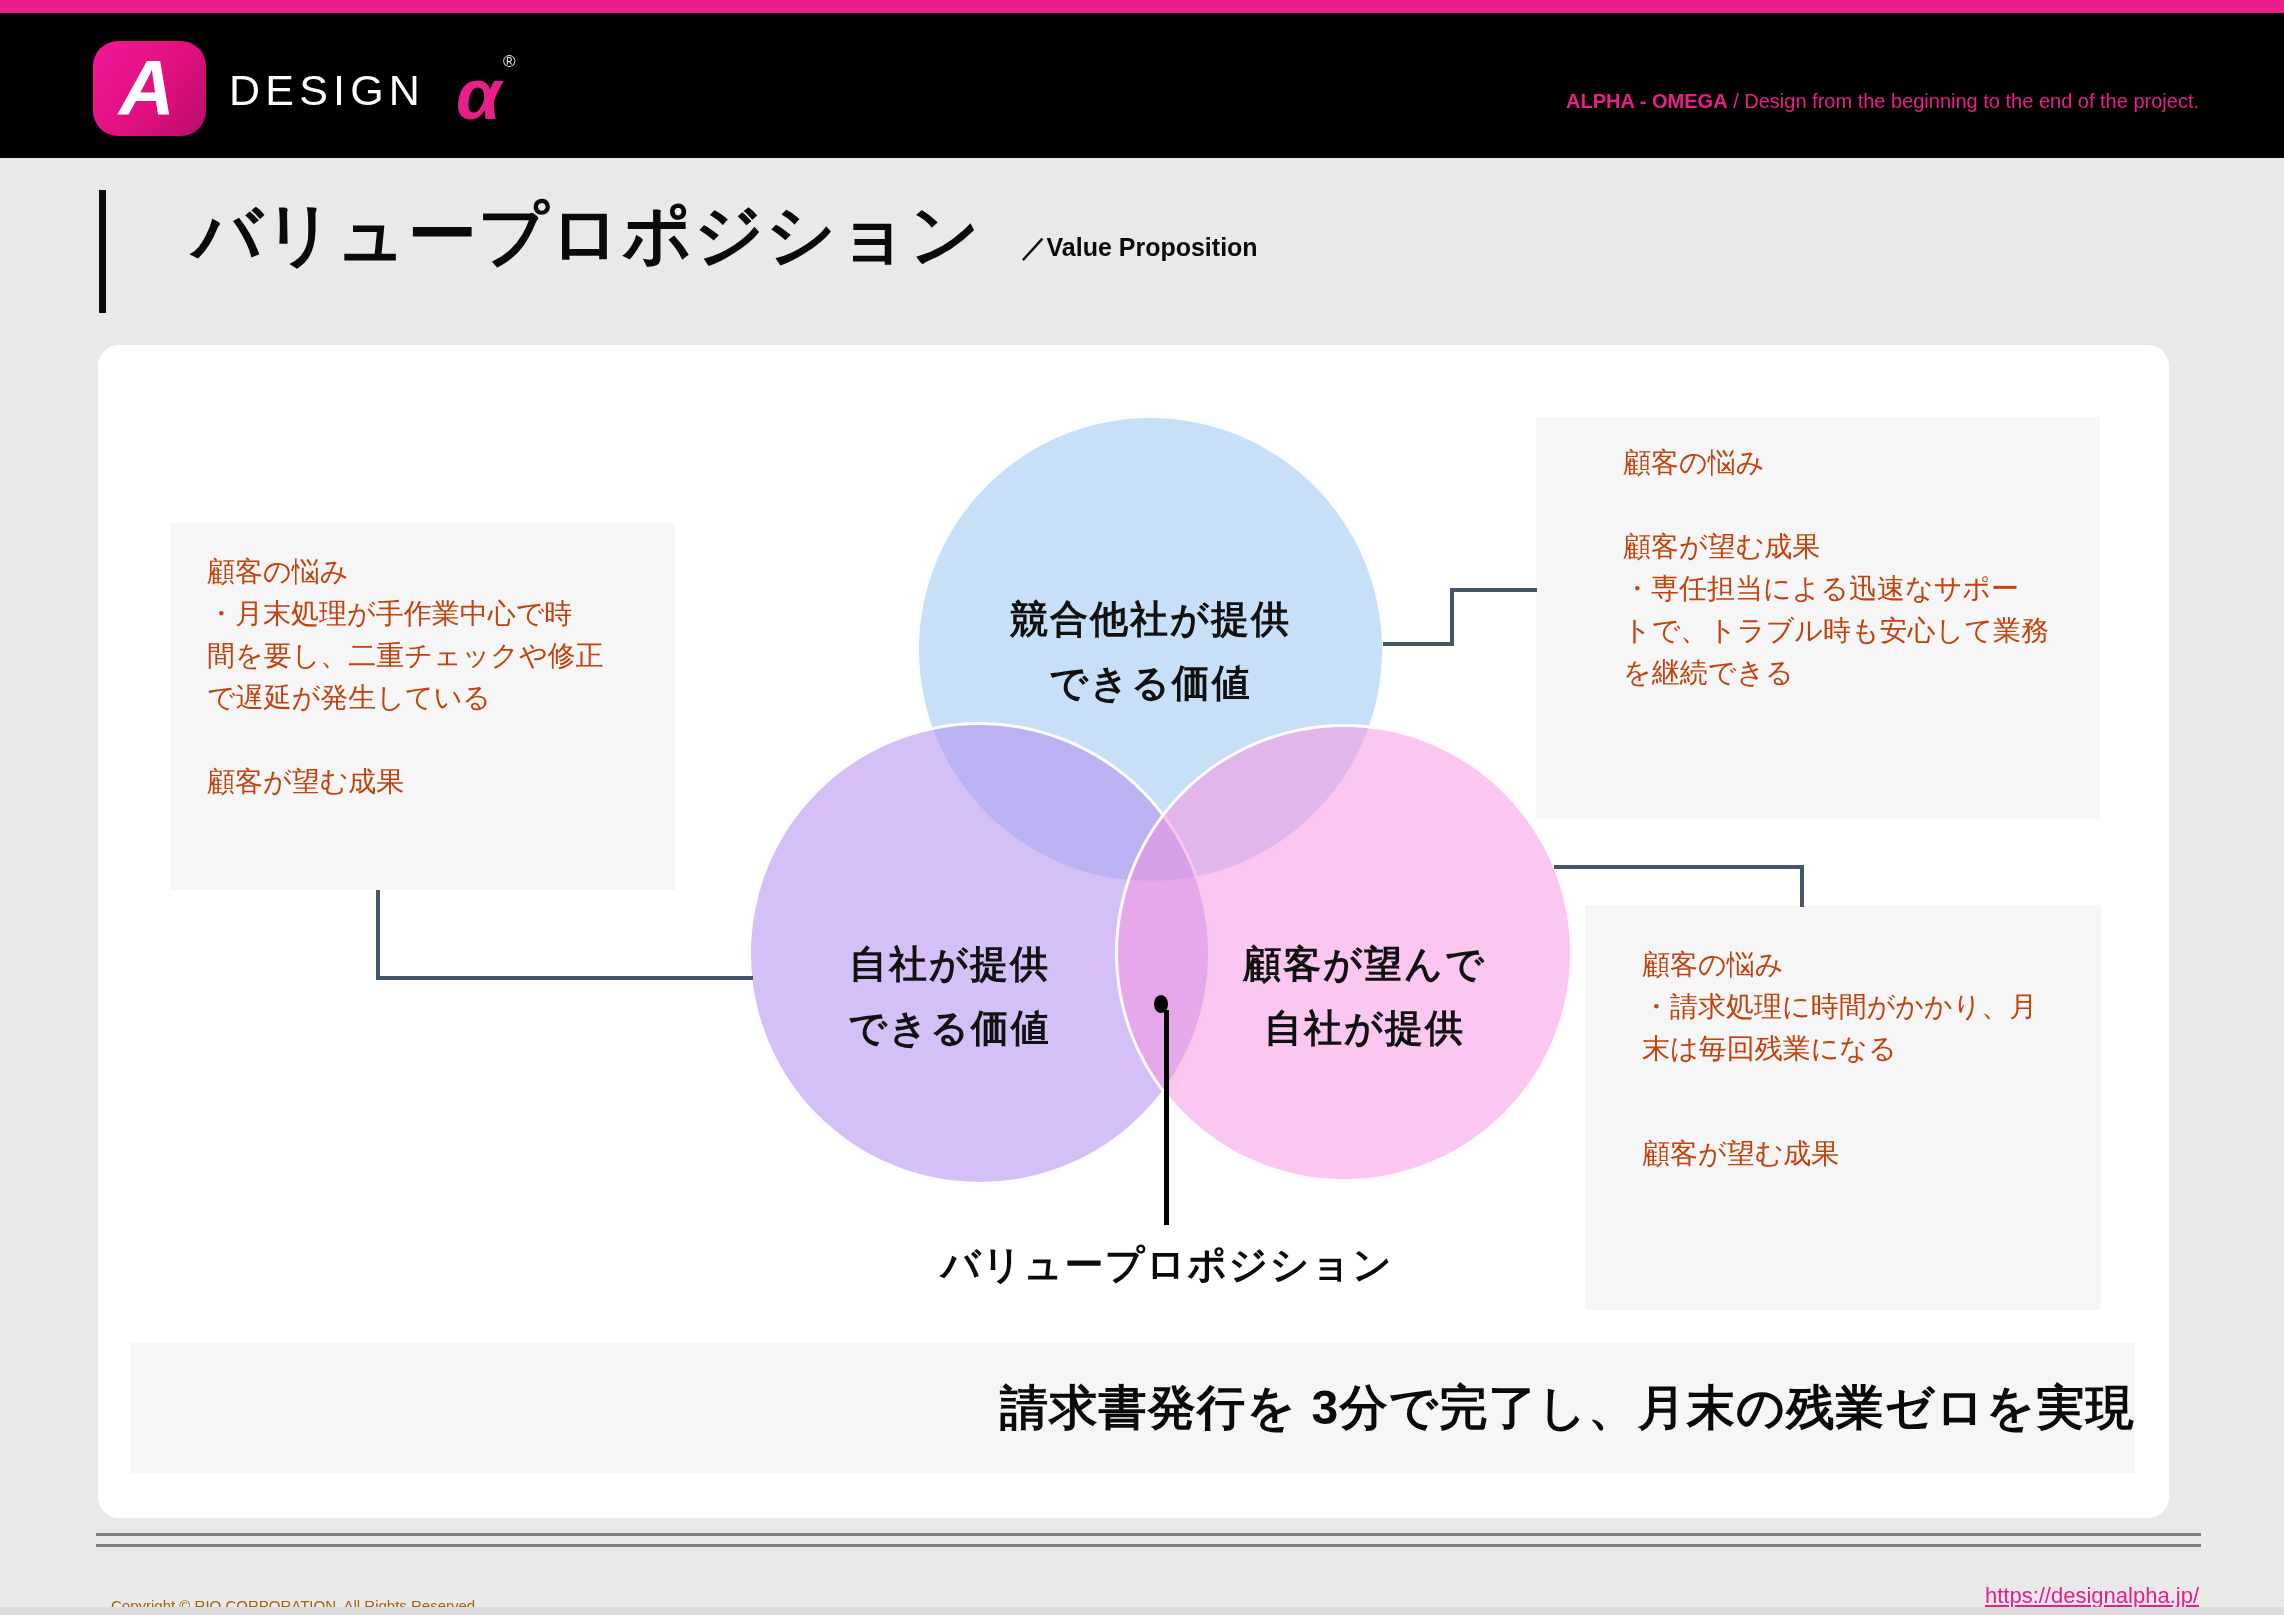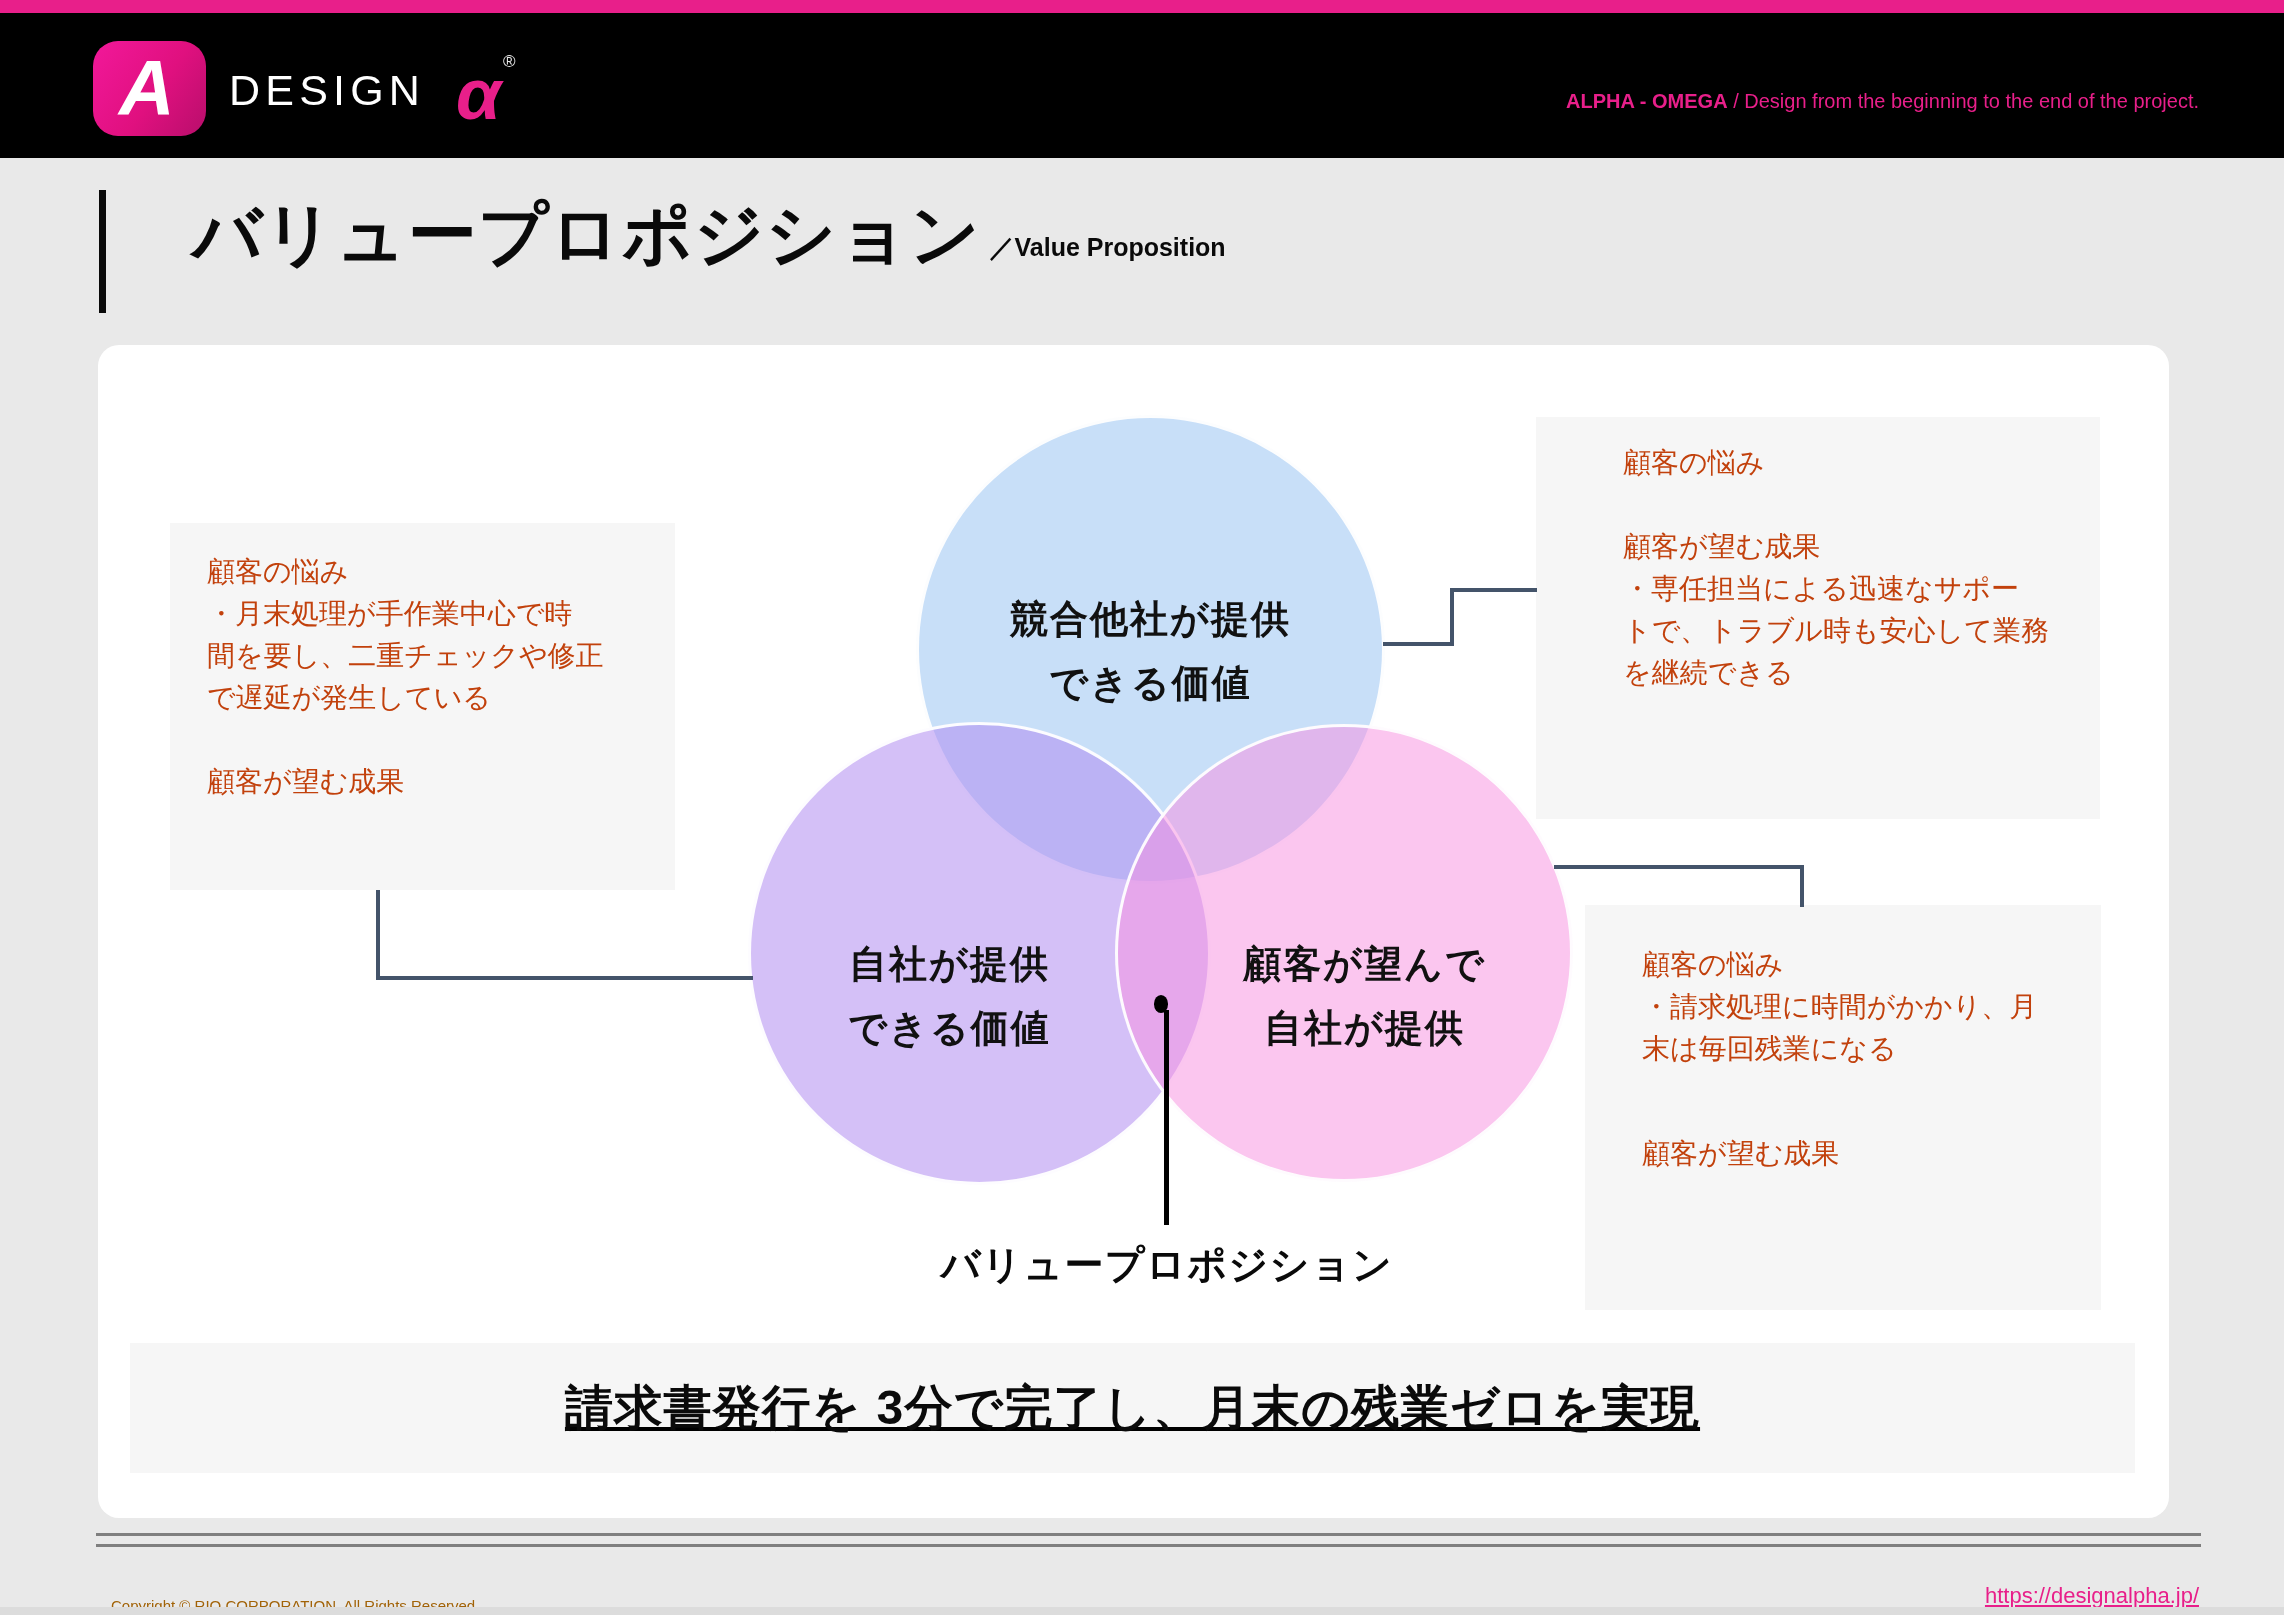--- a/index.html
+++ b/index.html
@@ -17,21 +17,21 @@
   .brand-name { position:absolute; left:229px; top:53px; color:#fff; font-size:43px; font-weight:500; letter-spacing:5.2px; }
   .brand-alpha { position:absolute; left:456px; top:39px; color:var(--accent,#e81f8a); font-size:73px; font-style:italic; font-weight:600; }
   .brand-reg { position:absolute; left:503px; top:39px; color:#e8e8e8; font-size:17px; }
   .tagline { position:absolute; right:85px; top:77px; width:1434px; text-align:right; color:var(--accent,#e81f8a); font-size:20px; }
   .tagline b { font-weight:700; }
 
   
   .title-bar { position:absolute; left:99px; top:190px; width:6.5px; height:123px; background:#0a0a0a; }
   .title-row { position:absolute; left:192px; top:192px; display:flex; align-items:flex-end; }
   .title-main { font-size:69px; font-weight:700; color:#0a0a0a; line-height:1.25; letter-spacing:1.3px; }
-  .title-sub { font-size:25px; font-weight:700; color:#0a0a0a; margin-left:8px; padding-bottom:14.3px; }
+  .title-sub { font-size:25px; font-weight:700; color:#0a0a0a; margin-left:40px; padding-bottom:14.3px; }
 
   
   .card { position:absolute; left:98px; top:345px; width:2071px; height:1173px; background:#fff; border-radius:21px; }
 
   
   .circle { position:absolute; border-radius:50%; border:3.9px solid rgba(255,255,255,0.95); }
   .circle-blue   { left:916px; top:415px;  width:469px; height:469px; background:rgba(164,201,243,0.60); z-index:1; }
   .circle-purple { left:748px; top:722px; width:463px; height:463px; background:rgba(177,140,240,0.55); z-index:2; }
   .circle-pink   { left:1115px; top:724px; width:458px; height:458px; background:rgba(247,142,223,0.50); z-index:3; }
   .circle-label { position:absolute; z-index:6; text-align:center; font-weight:700; color:#111;
@@ -54,21 +54,21 @@
   .box-bottom-right .gain-title { margin-top:63px; }
 
   
   .center-dot { position:absolute; left:1154px; top:995px; width:14.3px; height:18px; background:#000; border-radius:50%; z-index:6; }
   .center-line { position:absolute; left:1164px; top:1010px; width:4.6px; height:215px; background:#000; z-index:6; }
   .center-label { position:absolute; left:841px; top:1238px; width:652px; text-align:center;
       font-size:39px; font-weight:700; color:#0a0a0a; letter-spacing:1.3px; z-index:6; }
 
   
   .banner { position:absolute; left:130px; top:1343px; width:2005px; height:130px; background:var(--box-bg,#f6f6f6);
-      display:flex; align-items:center; justify-content:center; z-index:4;text-decoration:underline; }
+      display:flex; align-items:center; justify-content:flex-end; z-index:4; }
   .banner-text { font-size:48px; font-weight:700; color:#0a0a0a; letter-spacing:1.3px; }
 
   
   .rule { position:absolute; left:96px; width:2105px; height:2.6px; background:#7f7f7f; }
   .rule-1 { top:1533px; } .rule-2 { top:1544px; }
   .footer-row { position:absolute; left:111px; top:1577px; width:2088px; display:flex; justify-content:space-between; align-items:center; }
   .copyright { font-size:15px; color:#a16207;margin-top:20px; }
   .footer-link { font-size:22px; color:var(--accent,#e81f8a); text-decoration:underline; }
   .bottom-strip { position:absolute; left:0; top:1607px; width:2284px; height:8.5px; background:#dcdcdc; }
 </style>

